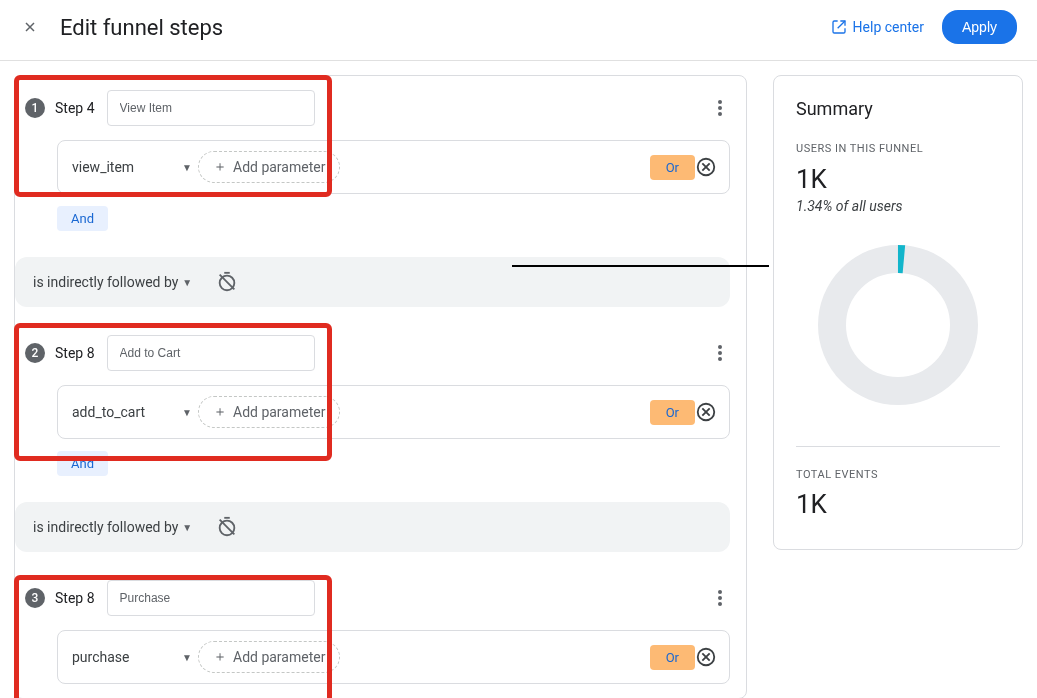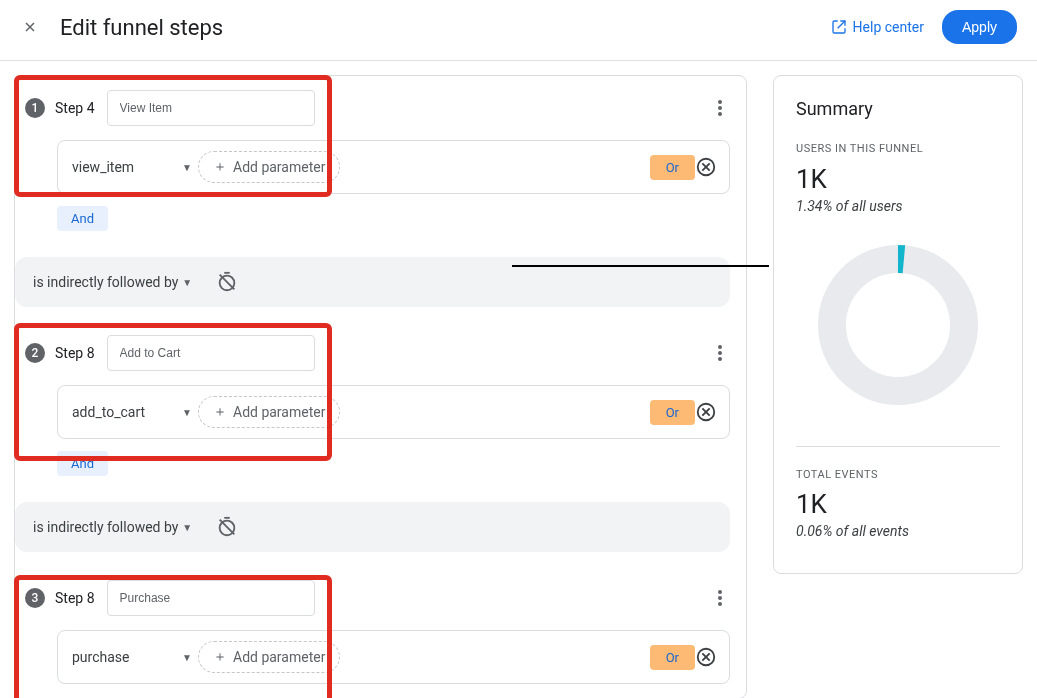--- a/index.html
+++ b/index.html
@@ -298,17 +298,16 @@
         <svg width="170" height="170" viewBox="0 0 170 170">
           <circle cx="85" cy="85" r="66" fill="none" stroke="#e8eaed" stroke-width="28"></circle>
           <circle cx="85" cy="85" r="66" fill="none" stroke="#12b5cb" stroke-width="28" stroke-dasharray="6 408" stroke-dashoffset="0" transform="rotate(-90 85 85)" stroke-linecap="butt"></circle>
         </svg>
       </div>
 
       <div class="divider"></div>
 
       <div class="sum-label-sm">TOTAL EVENTS</div>
       <div class="big-num">1K</div>
-      <div class="pct">0.06% of all events</div>
     </div>
   </div>
 
 </div>
 
 </body></html>

